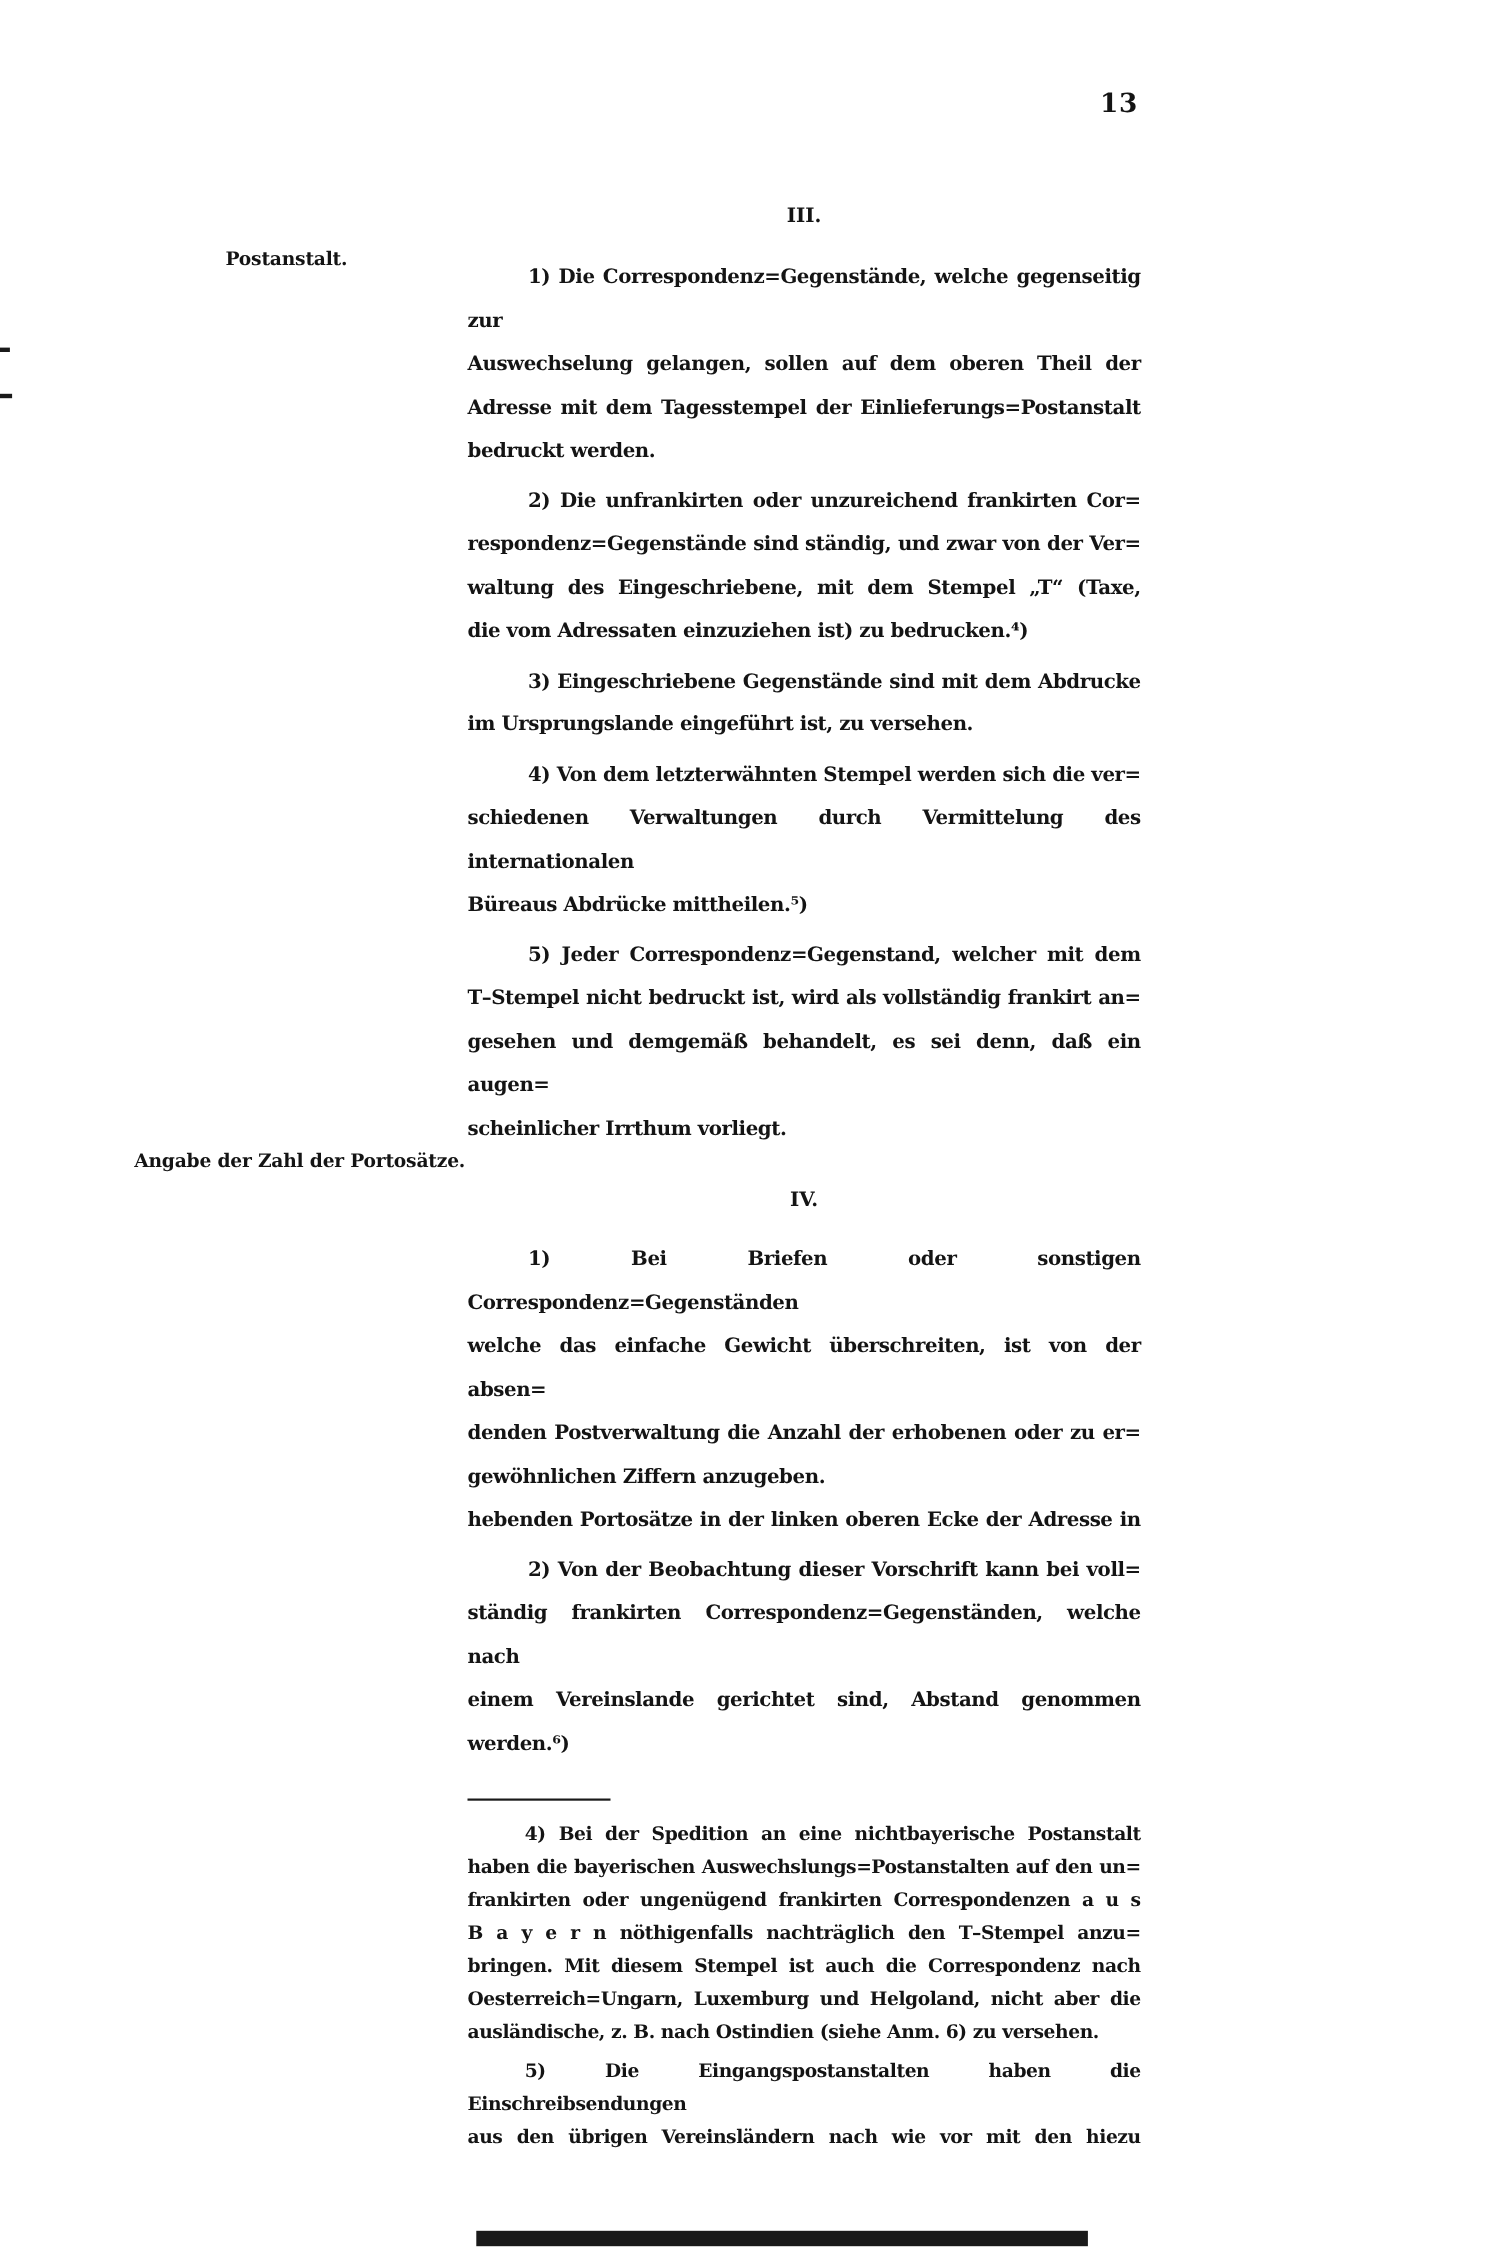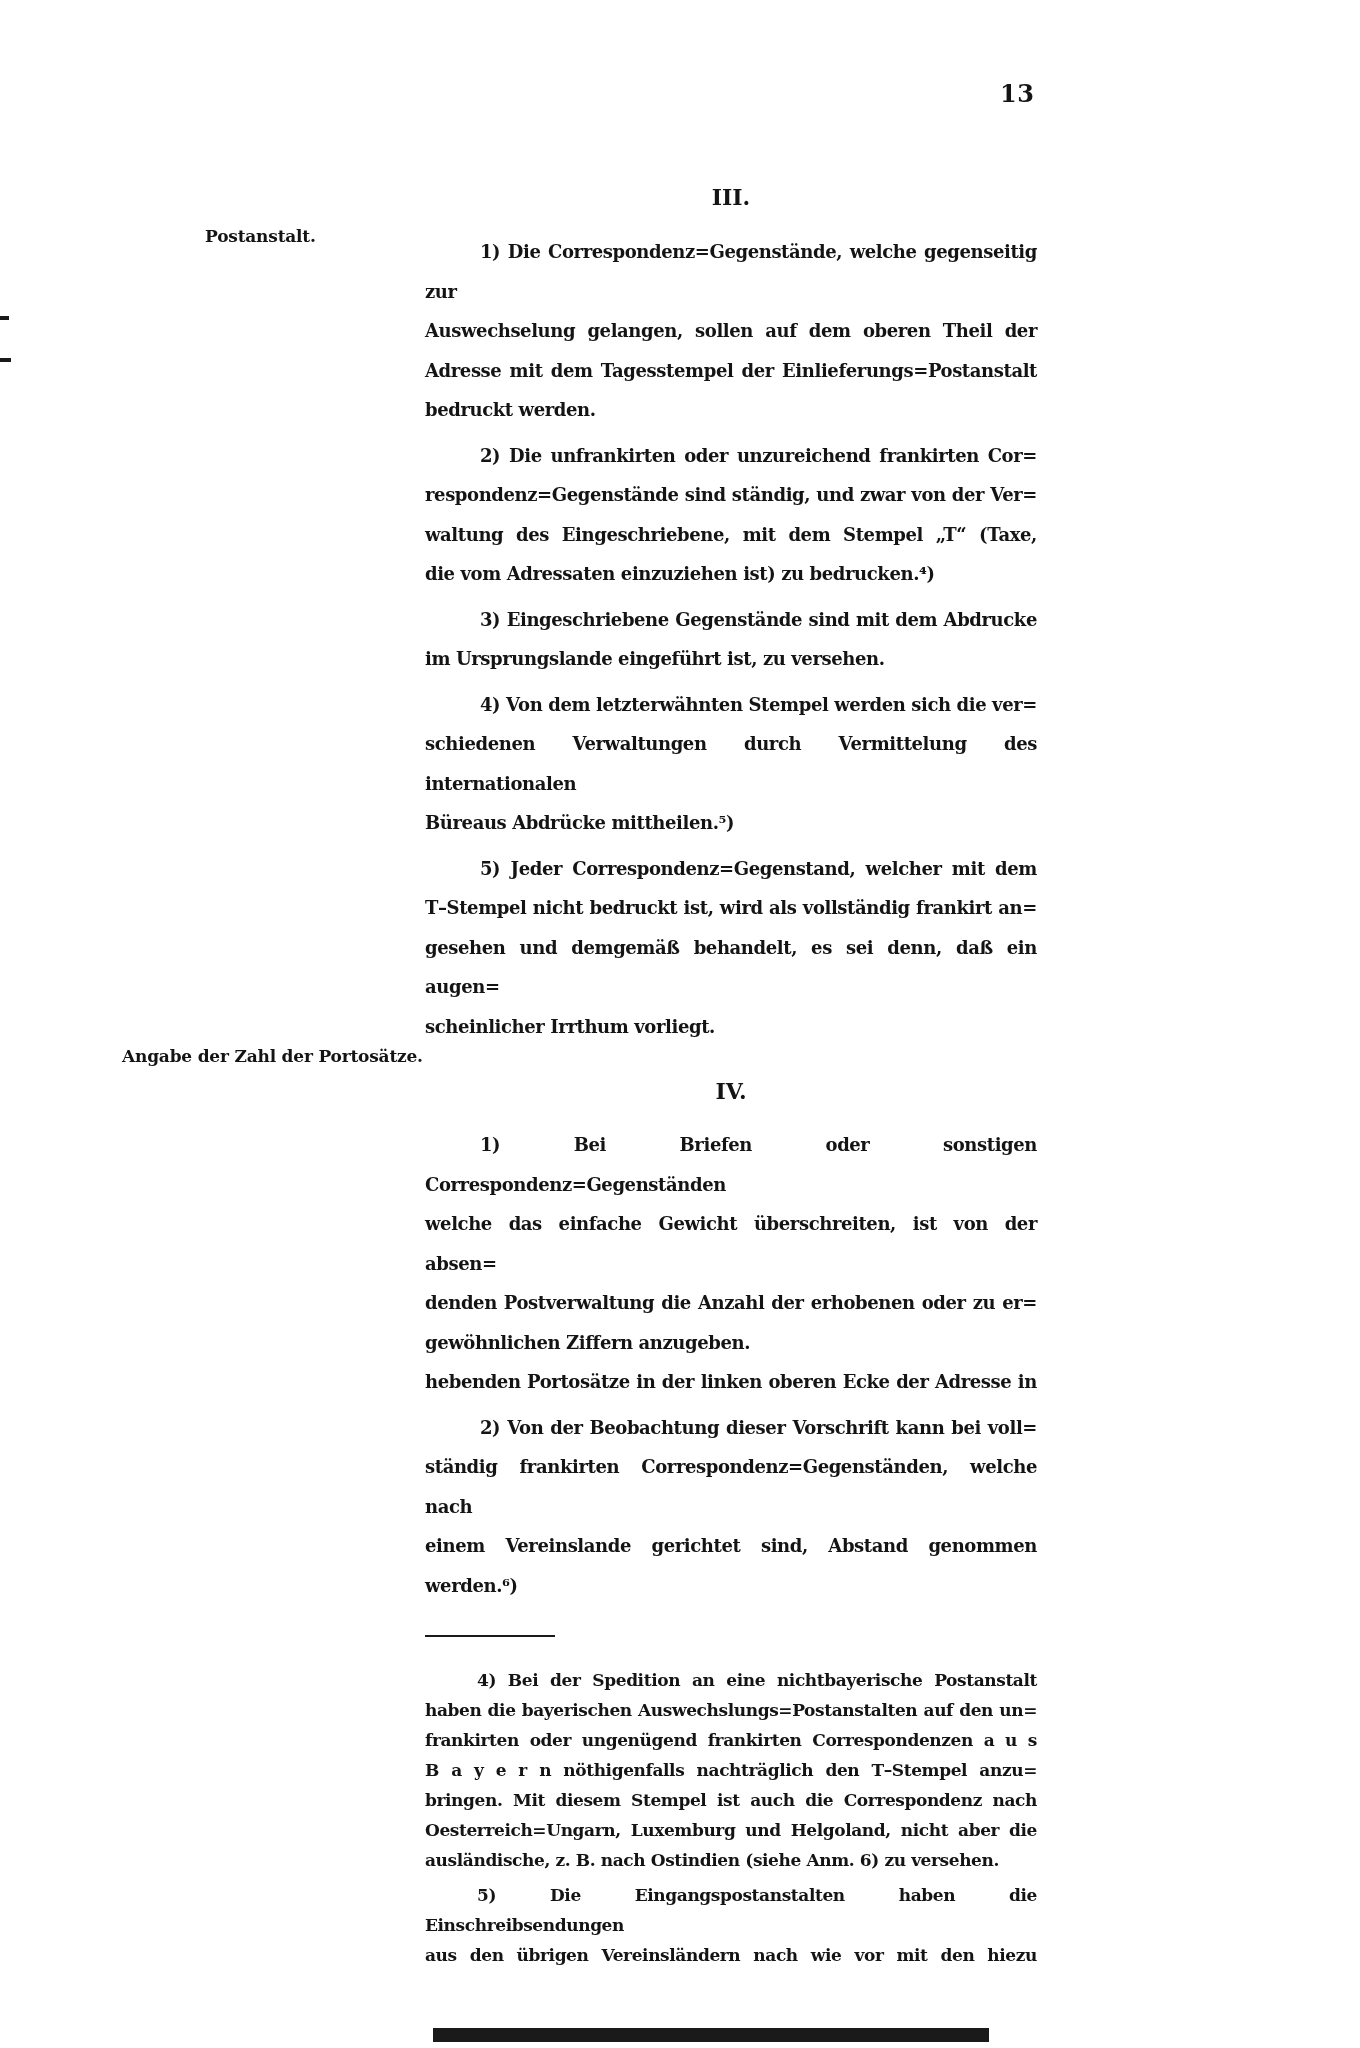--- a/index.html
+++ b/index.html
@@ -28,21 +28,21 @@
   .margin-note.note-1 { left: 205px; top: 226px; }
   .margin-note.note-2 { left: 122px; top: 1046px; }
 
   .main {
     position: absolute; left: 425px; top: 0; width: 612px;
   }
 
   .sec-heading {
     margin: 10px; padding: 0;
     text-align: center;
-    font-size: 22px; font-weight: 700; line-height: 30px;
+    font-size: 18px; font-weight: 700; line-height: 30px;
   }
   #sec3-heading { margin-top: 182px; }
   #sec4-heading { margin-top: 30px; }
 
   .para { margin: 6px 0 0 0; font-weight: 700; }
   .para.after-heading-3 { margin-top: 20px; }
   .para.after-heading-4 { margin-top: 19px; }
 
   .tline {
     font-size: 18px;
@@ -55,21 +55,21 @@
   .tline.tlast  { text-align-last: left; }
 
   .fn-divider {
     margin-top: 30px;
     width: 130px; height: 0;
     border-top: 2px solid #1a1a1a;
   }
   .fn { font-weight: 700; }
   .fn .tline { font-size: 17px; line-height: 30px; letter-spacing: -0.4px; }
   .fn .tline.tfirst { text-indent: 52px; }
-  #footnote-4 { margin-top: 28px; }
+  #footnote-4 { margin-top: 16px; }
   #footnote-5 { margin-top: 5px; }
 
   .scan-mark { position: absolute; background: #1a1a1a; }
   .scan-mark.mark-1 { left: 0; top: 316px; width: 9px; height: 4px; }
   .scan-mark.mark-2 { left: 0; top: 358px; width: 11px; height: 4px; }
   .scan-mark.bottom-bar { left: 433px; top: 2028px; width: 556px; height: 14px; }
 </style>
 </head>
 <body>
 

